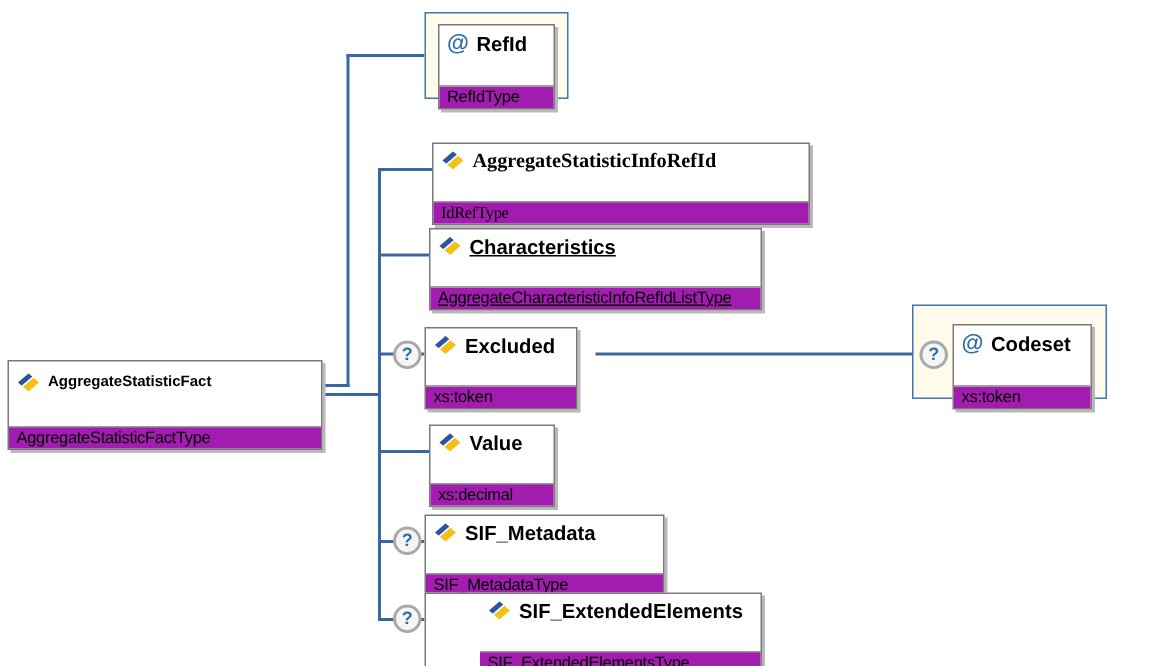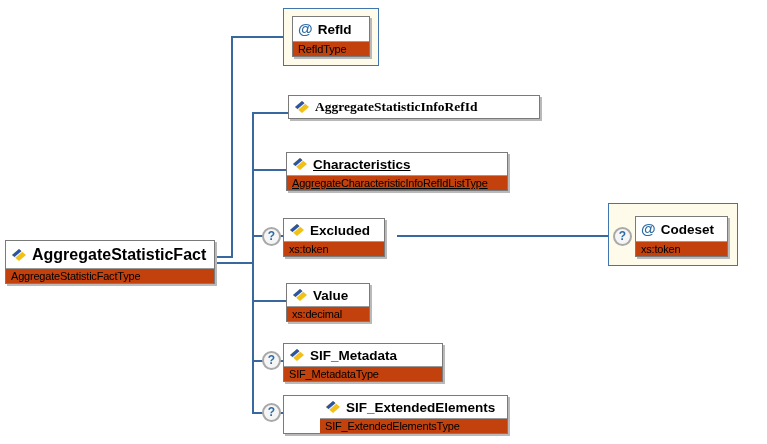--- a/index.html
+++ b/index.html
@@ -12,25 +12,25 @@
   
   .node{
     position:absolute;background:#ffffff;border:1px solid #7a7a7a;
     box-shadow:2px 2px 0 #b9b9b9;box-sizing:border-box;z-index:2;
   }
   .node .title{
     display:flex;align-items:center;gap:5px;height:20px;padding:1px 6px 1px 5px;
     font-weight:bold;font-size:13.5px;color:#000;white-space:nowrap;overflow:hidden;
   }
   .node .band{
-    background:#c2410c;border-top:1px solid #9a9a9a;height:14px;line-height:14px;
+    background:#a21caf;border-top:1px solid #9a9a9a;height:14px;line-height:14px;
     font-size:11px;letter-spacing:-0.2px;padding:0 5px;color:#000;
-    white-space:nowrap;overflow:hidden;
+    white-space:nowrap;overflow:hidden;margin-top:16px;
   }
-  .node.main .title{height:25px;font-size:16px;}
+  .node.main .title{height:25px;font-size:10px;}
   .at{color:#2d6ca5;font-weight:bold;font-size:15px;line-height:14px;}
   .icon-el{flex:0 0 auto;display:block;}
   
   .opt{
     position:absolute;width:19px;height:19px;border-radius:50%;box-sizing:border-box;
     background:#f5f5f5;border:2px solid #a9a9a9;color:#2d6ca5;font-weight:bold;
     font-size:12px;text-align:center;line-height:15px;z-index:3;
   }
   
   .container{
@@ -80,20 +80,21 @@
 
   <div class="node" style="left:288px;top:95px;width:252px;font-family:Liberation Serif, serif;">
     <div class="title">
       <svg class="icon-el" width="16" height="14" viewBox="0 0 16 14">
         <polygon points="8,1 15,7 8,13 1,7" fill="#f2c117"></polygon>
         <polygon points="8,1 1,7 4.2,9.6 11.2,3.7" fill="#2b55a4"></polygon>
         <line x1="3.4" y1="9.9" x2="12" y2="2.6" stroke="#ffffff" stroke-width="1.2"></line>
       </svg>
       <span>AggregateStatisticInfoRefId</span>
     </div>
+    <div class="band">IdRefType</div>
   </div>
 
   <div class="node" style="left:286px;top:152px;width:222px;text-decoration:underline;">
     <div class="title">
       <svg class="icon-el" width="16" height="14" viewBox="0 0 16 14">
         <polygon points="8,1 15,7 8,13 1,7" fill="#f2c117"></polygon>
         <polygon points="8,1 1,7 4.2,9.6 11.2,3.7" fill="#2b55a4"></polygon>
         <line x1="3.4" y1="9.9" x2="12" y2="2.6" stroke="#ffffff" stroke-width="1.2"></line>
       </svg>
       <span>Characteristics</span>

